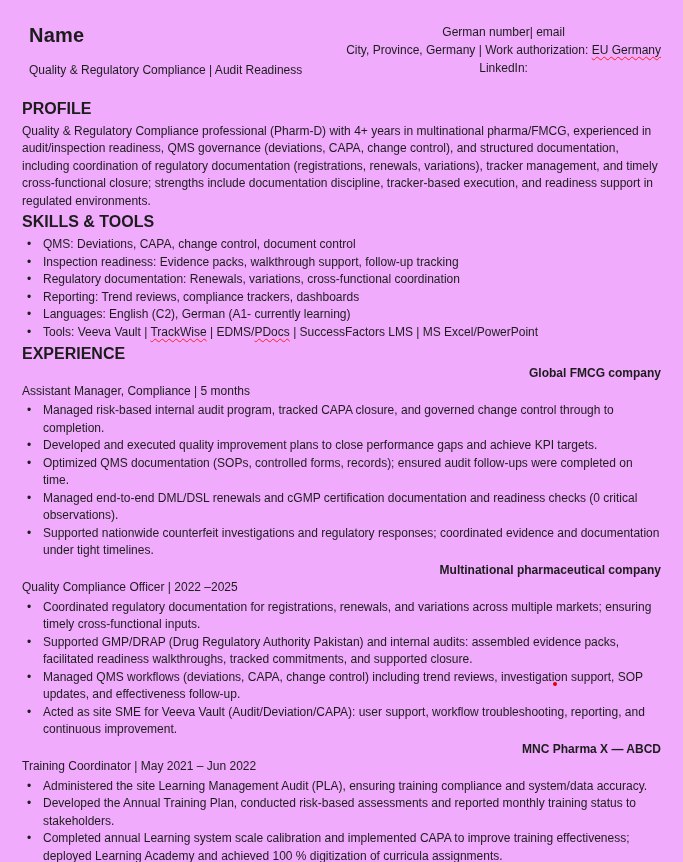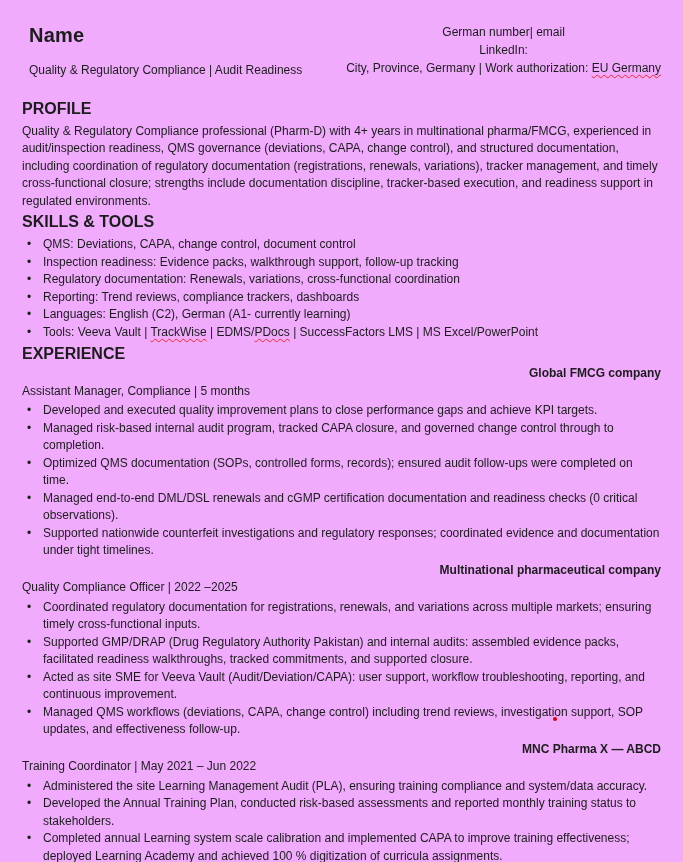--- a/index.html
+++ b/index.html
@@ -70,22 +70,22 @@
 
 <div class="page">
 
   <div class="header">
     <div class="header-left">
       <div class="name">Name</div>
       <div class="subtitle">Quality &amp; Regulatory Compliance | Audit Readiness</div>
     </div>
     <div class="header-right">
       <div>German number| email</div>
+      <div><span>City, Province, Germany | Work authorization: </span><span class="squiggle">EU Germany</span></div>
       <div>LinkedIn:</div>
-      <div><span>City, Province, Germany | Work authorization: </span><span class="squiggle">EU Germany</span></div>
     </div>
   </div>
 
   <div class="section-heading h-profile">PROFILE</div>
   <p class="para">Quality &amp; Regulatory Compliance professional (Pharm-D) with 4+ years in multinational pharma/FMCG, experienced in audit/inspection readiness, QMS governance (deviations, CAPA, change control), and structured documentation, including coordination of regulatory documentation (registrations, renewals, variations), tracker management, and timely cross-functional closure; strengths include documentation discipline, tracker-based execution, and readiness support in regulated environments.</p>
 
   <div class="section-heading h-skills">SKILLS &amp; TOOLS</div>
   <ul class="bullets">
     <li>QMS: Deviations, CAPA, change control, document control</li>
     <li>Inspection readiness: Evidence packs, walkthrough support, follow-up tracking</li>
@@ -94,36 +94,36 @@
     <li>Languages: English (C2), German (A1- currently learning)</li>
     <li><span>Tools: Veeva Vault | </span><span class="squiggle">TrackWise</span><span> | EDMS/</span><span class="squiggle">PDocs</span><span> | SuccessFactors LMS | MS Excel/PowerPoint</span></li>
   </ul>
 
   <div class="section-heading h-exp">EXPERIENCE</div>
 
   <div>
     <div class="company">Global FMCG company</div>
     <div class="role-line">Assistant Manager, Compliance | 5 months</div>
     <ul class="bullets">
+      <li>Managed risk-based internal audit program, tracked CAPA closure, and governed change control through to completion.</li>
       <li>Developed and executed quality improvement plans to close performance gaps and achieve KPI targets.</li>
-      <li>Managed risk-based internal audit program, tracked CAPA closure, and governed change control through to completion.</li>
       <li>Optimized QMS documentation (SOPs, controlled forms, records); ensured audit follow-ups were completed on time.</li>
       <li>Managed end-to-end DML/DSL renewals and cGMP certification documentation and readiness checks (0 critical observations).</li>
       <li>Supported nationwide counterfeit investigations and regulatory responses; coordinated evidence and documentation under tight timelines.</li>
     </ul>
   </div>
 
   <div>
     <div class="company">Multinational pharmaceutical company</div>
     <div class="role-line">Quality Compliance Officer | 2022 –2025</div>
     <ul class="bullets">
       <li>Coordinated regulatory documentation for registrations, renewals, and variations across multiple markets; ensuring timely cross-functional inputs.</li>
       <li>Supported GMP/DRAP (Drug Regulatory Authority Pakistan) and internal audits: assembled evidence packs, facilitated readiness walkthroughs, tracked commitments, and supported closure.</li>
+      <li><span>Managed QMS workflows (deviations, CAPA, change control) including trend reviews, </span><span class="marked-word">investigation</span><span> support, SOP updates, and effectiveness follow-up.</span></li>
       <li>Acted as site SME for Veeva Vault (Audit/Deviation/CAPA): user support, workflow troubleshooting, reporting, and continuous improvement.</li>
-      <li><span>Managed QMS workflows (deviations, CAPA, change control) including trend reviews, </span><span class="marked-word">investigation</span><span> support, SOP updates, and effectiveness follow-up.</span></li>
     </ul>
   </div>
 
   <div>
     <div class="company">MNC Pharma X — ABCD</div>
     <div class="role-line">Training Coordinator | May 2021 – Jun 2022</div>
     <ul class="bullets">
       <li>Administered the site Learning Management Audit (PLA), ensuring training compliance and system/data accuracy.</li>
       <li>Developed the Annual Training Plan, conducted risk-based assessments and reported monthly training status to stakeholders.</li>
       <li>Completed annual Learning system scale calibration and implemented CAPA to improve training effectiveness; deployed Learning Academy and achieved 100 % digitization of curricula assignments.</li>

